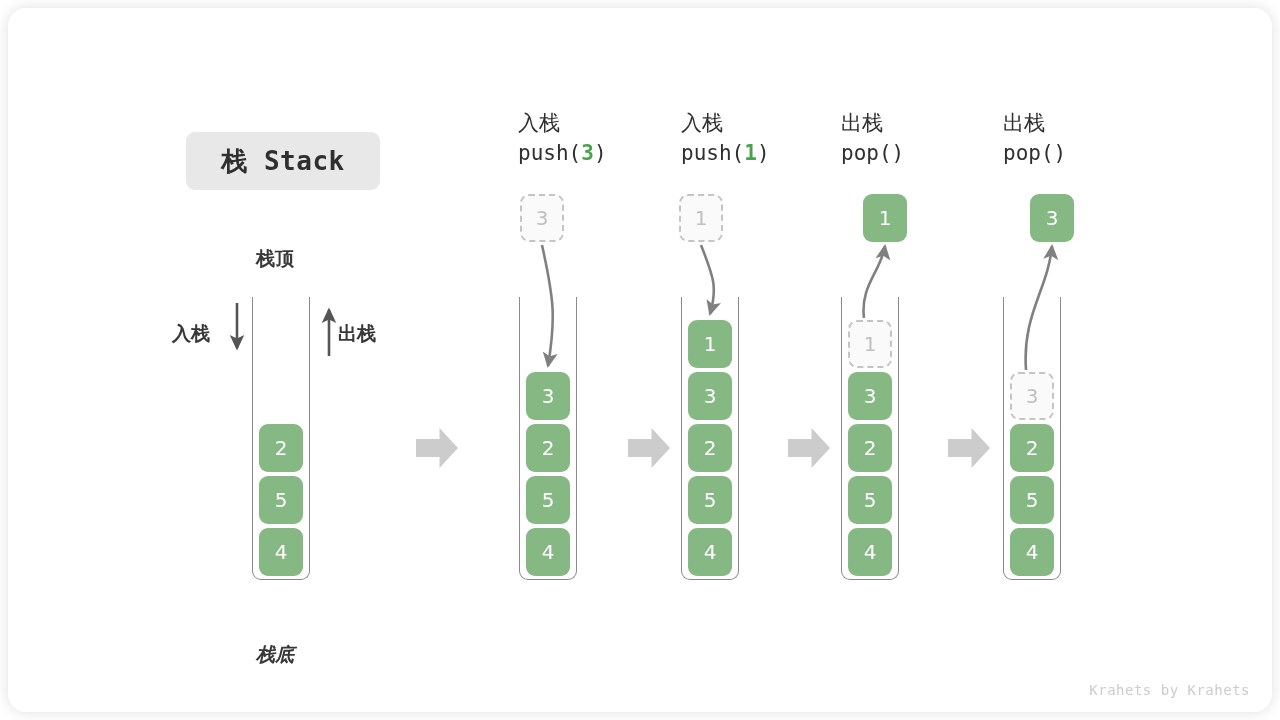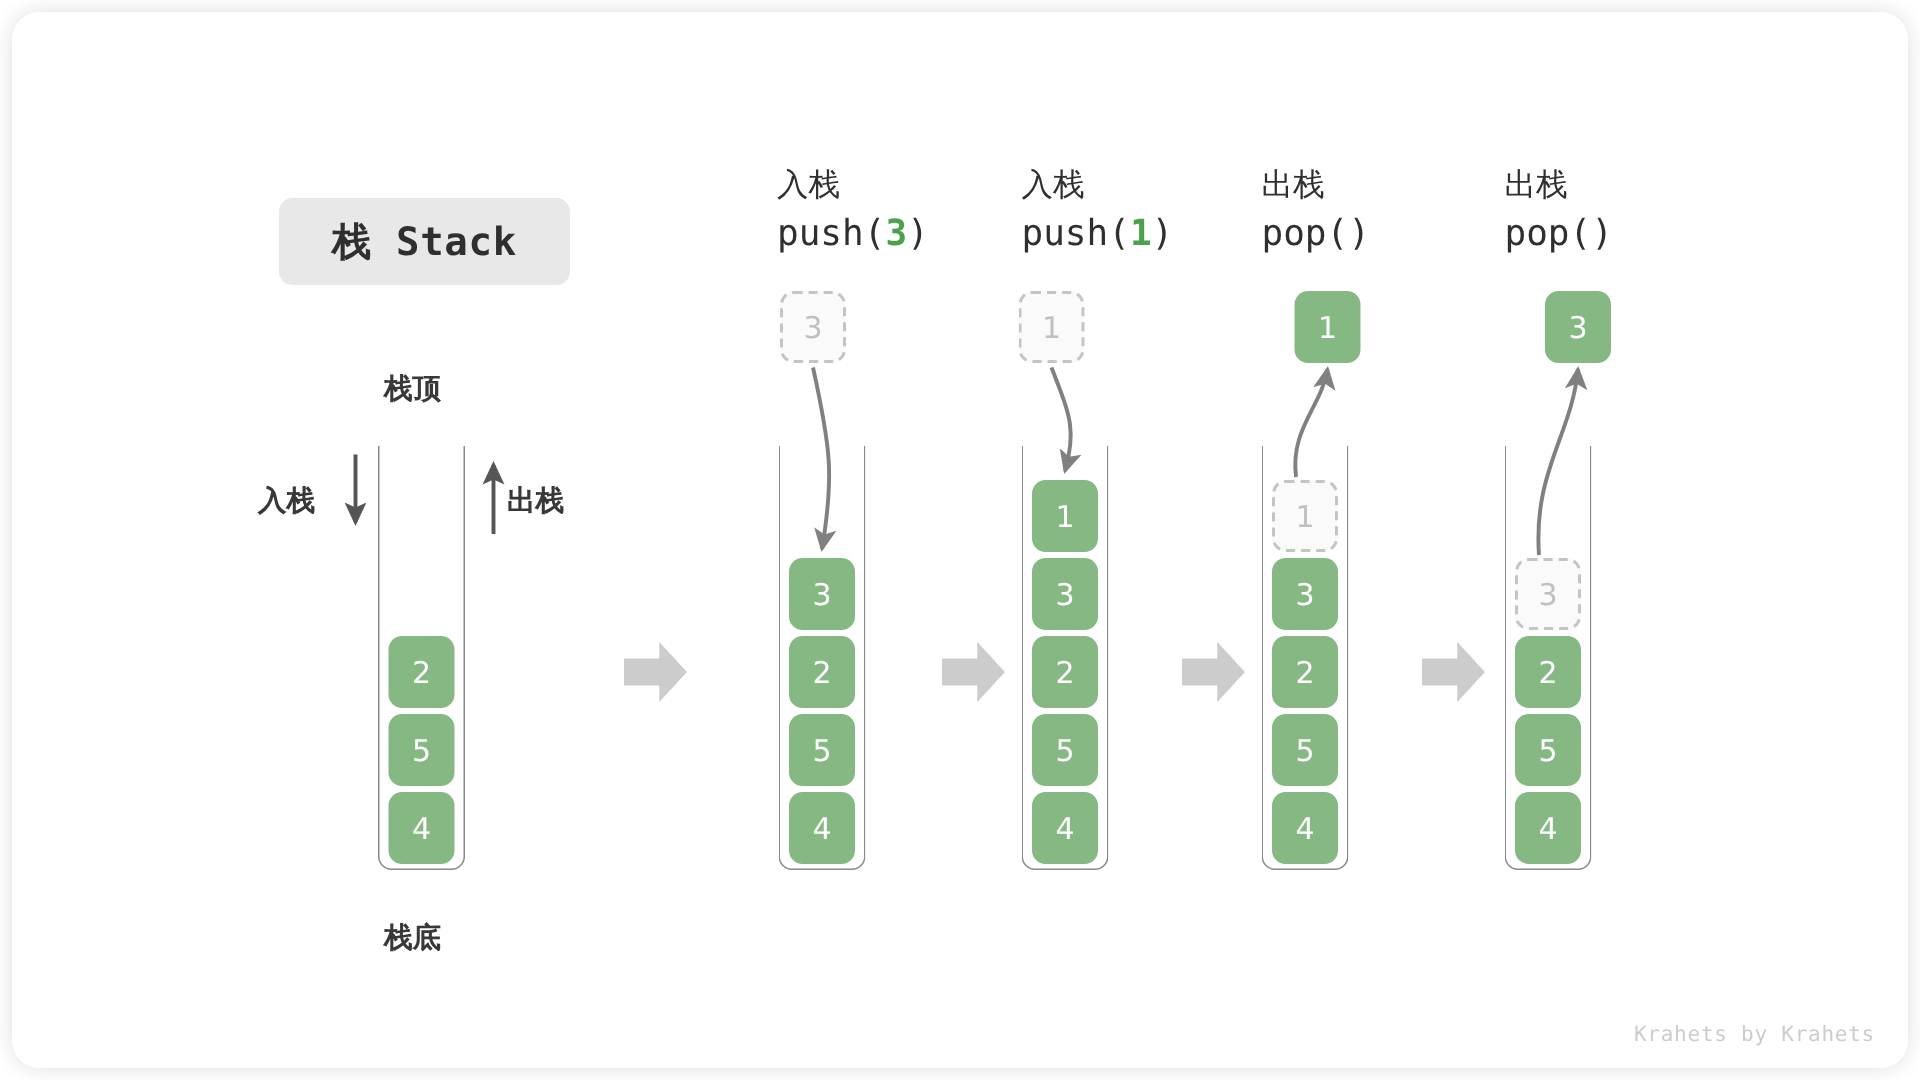--- a/index.html
+++ b/index.html
@@ -76,21 +76,21 @@
     white-space: nowrap;
     line-height: 1.45;
   }
   .op-label .cn {
     font-family: "DejaVu Sans", "Liberation Sans", sans-serif;
     display: block;
   }
   .op-label .code {
     font-family: "DejaVu Sans Mono", "Liberation Mono", monospace;
     display: block;
-    font-size: 24px;
+    font-size: 21px;
   }
   .op-label .code .arg {
     color: #4aa34a;
     font-weight: bold;
   }
 
   
   .stack-box {
     position: absolute;
     width: 58px;
@@ -150,21 +150,21 @@
 <body>
 
 <div id="canvas">
   <div class="card"></div>
 
   <div class="stage">
 
     <div class="title-chip">栈 Stack</div>
 
     <div class="cn-label" style="left:256px; top:246px;">栈顶</div>
-    <div class="cn-label" style="left:256px; top:612px;">栈底</div>
+    <div class="cn-label" style="left:256px; top:642px;font-style:italic;">栈底</div>
     <div class="cn-label" style="left:172px; top:321px;">入栈</div>
     <div class="cn-label" style="left:338px; top:321px;">出栈</div>
 
     <div id="panels">
         <div class="stack-box" style="left: 252px; top: 297px; height: 283px; width: 58px;"></div>
         <div class="cell filled" style="left: 259px; top: 424px;">
           <span>2</span>
         </div>
         <div class="cell filled" style="left: 259px; top: 476px;">
           <span>5</span>

